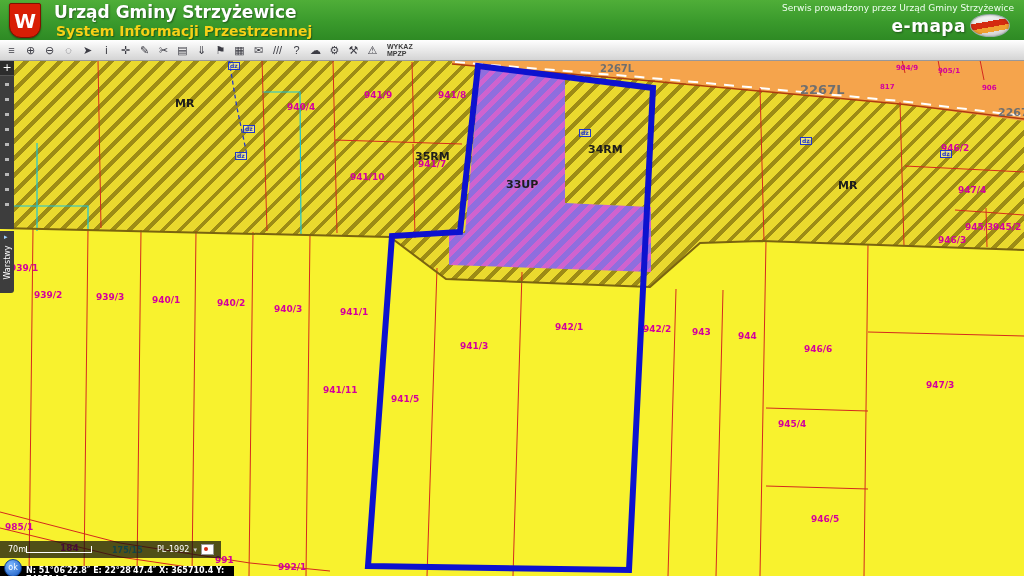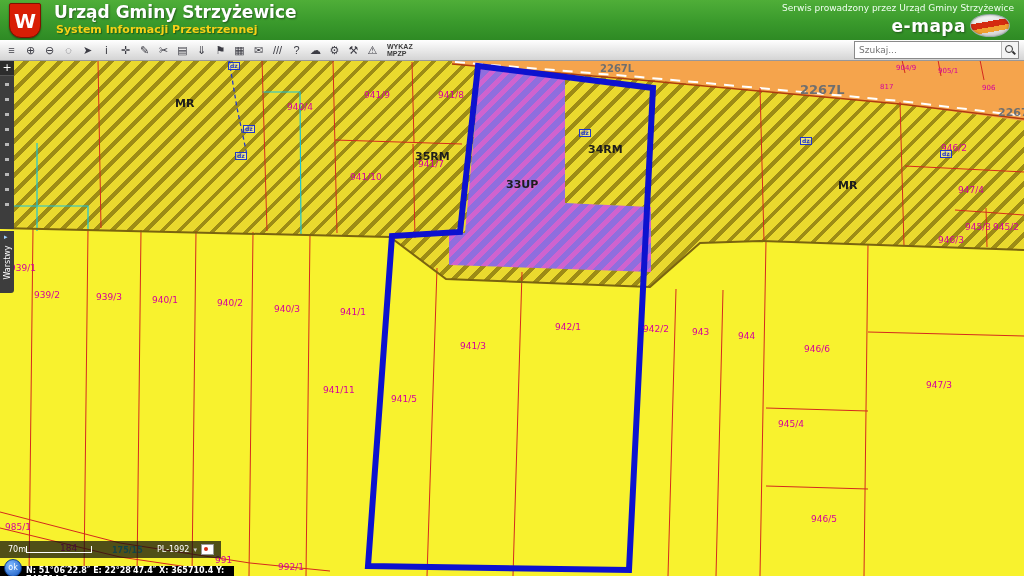--- a/index.html
+++ b/index.html
@@ -9,21 +9,21 @@
   
   .header{position:absolute;left:0;top:0;width:1024px;height:40px;z-index:30;
           background:linear-gradient(180deg,#4fae38 0%,#3a9a2c 55%,#2e8a24 100%);
           border-bottom:1px solid #1f6b18;}
   .logo{position:absolute;left:9px;top:3px;width:30px;height:33px;background:#d81e05;
         border:1px solid #7e1000;border-radius:2px 2px 12px 12px;color:#fff;
         font-weight:bold;font-size:20px;display:flex;align-items:center;justify-content:center;
         box-shadow:0 1px 2px rgba(0,0,0,.4);}
   .title{position:absolute;left:54px;top:2px;color:#fff;font-size:17px;font-weight:bold;
          text-shadow:1px 1px 2px rgba(0,0,0,.45);}
-  .subtitle{position:absolute;left:56px;top:23px;color:#f7d117;font-size:11px;font-weight:bold;
+  .subtitle{position:absolute;left:56px;top:23px;color:#f7d117;font-size:14px;font-weight:bold;
             text-shadow:1px 1px 1px rgba(0,0,0,.35);}
   .service{position:absolute;right:10px;top:3px;color:#f0fff0;font-size:9px;}
   .brand{position:absolute;right:58px;top:16px;color:#fff;font-size:17px;font-weight:bold;letter-spacing:.5px;
          text-shadow:1px 1px 2px rgba(0,0,0,.4);}
   .brandlogo{position:absolute;right:14px;top:14px;width:38px;height:21px;border-radius:50%;
              background:linear-gradient(170deg,#f4f4f4 18%,#e8e8e8 34%,#d42a10 34% 56%,#f0a030 56% 74%,#dcdcdc 74%);
              border:1px solid #9aa;box-shadow:inset 0 0 3px rgba(0,0,0,.3);}
 
   
   .toolbar{position:absolute;left:0;top:40px;width:1024px;height:21px;z-index:30;
@@ -62,21 +62,21 @@
         clip-path:polygon(480px 67px,651px 88px,651px 272px,449px 265px,449px 233px,465px 233px);}
   .island{background-color:#ead92e;
         background-image:repeating-linear-gradient(135deg,rgba(94,76,0,.55) 0 4px,rgba(0,0,0,0) 4px 12px);
         clip-path:polygon(565px 77px,651px 88px,651px 207px,565px 203px);}
   .roadband{background:#f5a44c;
         clip-path:polygon(452px 60px,1024px 60px,1024px 121px,900px 104px,640px 79px,452px 64px);}
   .mapsvg{position:absolute;left:0;top:0;z-index:5;}
 
   
   .lbl{position:absolute;white-space:nowrap;z-index:10;}
-  .parcel{color:#d4009c;font-size:9px;font-weight:normal;}
+  .parcel{color:#d4009c;font-size:9px;font-weight:bold;}
   .tiny{font-size:7px;}
   .zone{color:#1d1d1d;font-size:11px;font-weight:bold;}
   .rd-label{color:#6f6f6f;font-weight:bold;}
   .dz{color:#2038c8;font-size:6px;font-weight:bold;border:1px solid #2038c8;line-height:6px;padding:0 1px;background:rgba(255,255,255,.4);}
   .cyan{color:#19cbd8;font-size:8px;font-weight:bold;}
 
   
   .scalebox{position:absolute;left:0;top:541px;width:150px;height:17px;background:rgba(15,15,15,.72);
             z-index:40;display:flex;align-items:center;padding:0 8px;box-sizing:border-box;}
   .scaleline{width:64px;height:6px;border-left:1px solid #fff;border-right:1px solid #fff;border-bottom:1px solid #fff;}
@@ -244,24 +244,20 @@
         <button class="tbtn">?</button>
         <button class="tbtn">☁</button>
         <button class="tbtn">⚙</button>
         <button class="tbtn">⚒</button>
         <button class="tbtn">⚠</button>
       </span>
     <button class="wykaz">
       <span>WYKAZ</span>
       <span>MPZP</span>
     </button>
-    <span class="search">
-      <input type="text" placeholder="Szukaj..." style="">
-      <span class="magbtn"></span>
-    </span>
   </div>
 
   <div class="leftbar">
     <div class="plusbtn">+</div>
     <div class="dots"></div>
   </div>
   <div class="layerstab">
     <span class="arr">▸</span>
     <span class="rot">Warstwy</span>
   </div>

